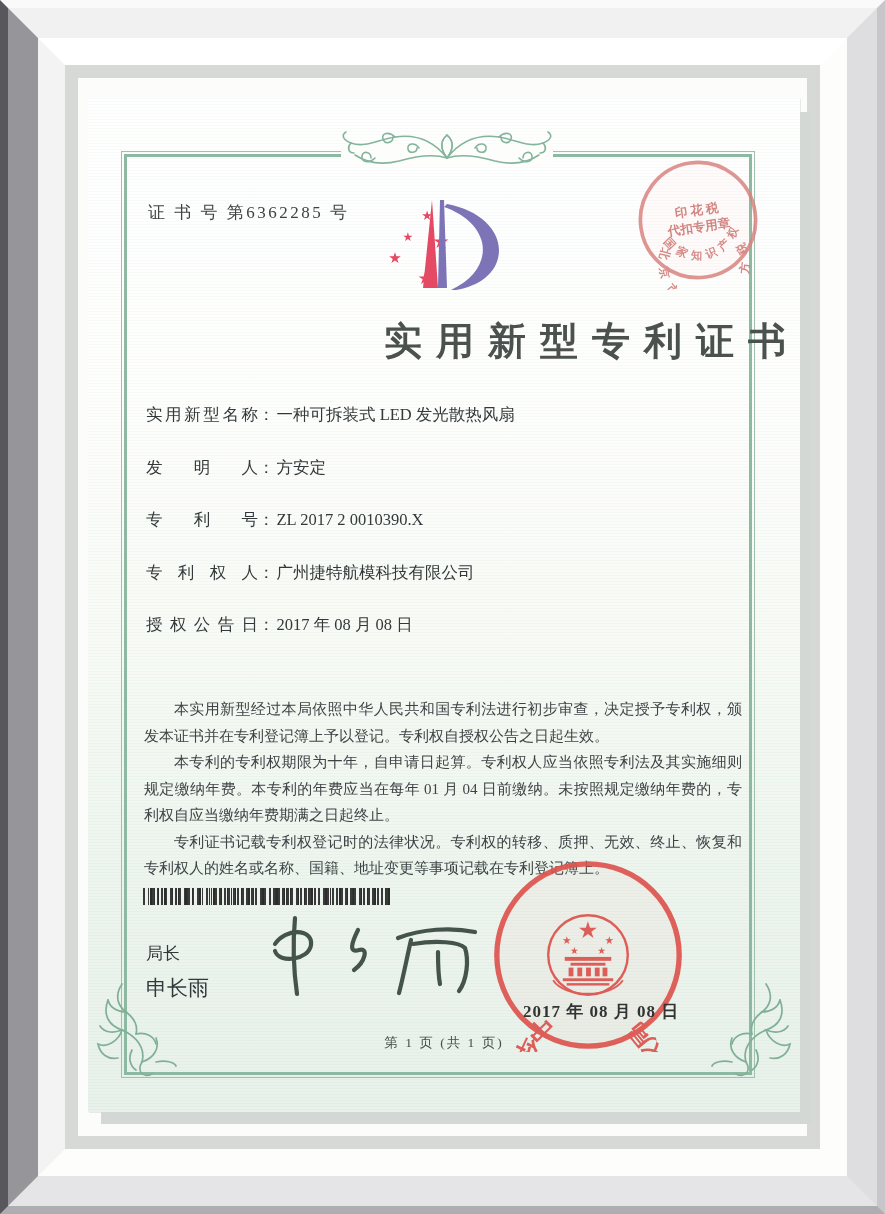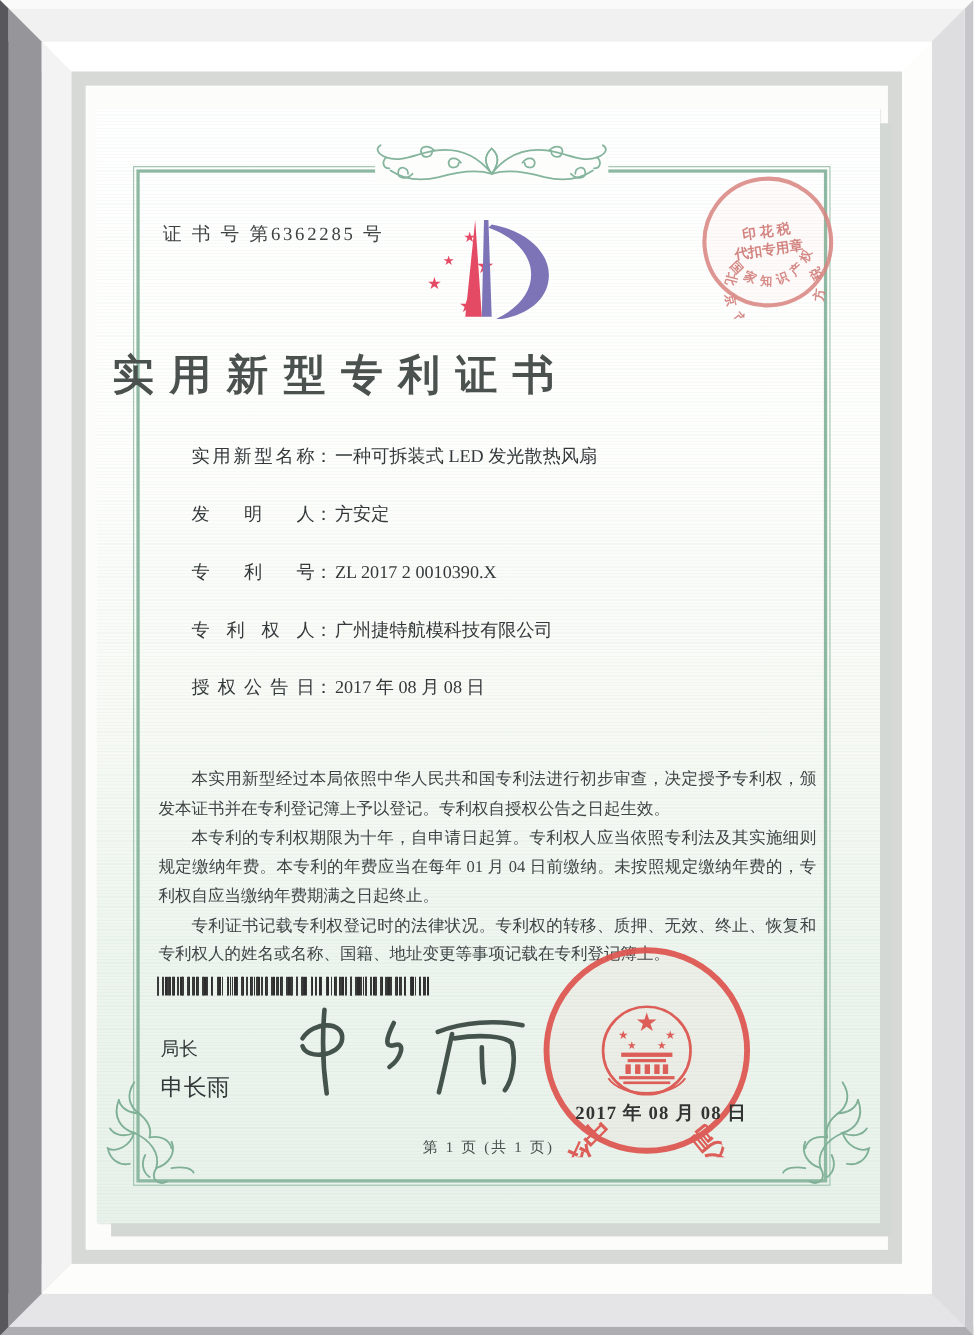--- a/index.html
+++ b/index.html
@@ -18,26 +18,26 @@
     background:
       repeating-linear-gradient(180deg, rgba(125,175,145,0.055) 0 1px, rgba(255,255,255,0) 1px 3px),
       linear-gradient(180deg,#ffffff 0%,#fefefd 30%,#f7faf5 55%,#ecf4ed 80%,#e8f1ea 100%);
     box-shadow:12px 13px 0 -1px #d4d8d5, 1px 1px 0 #e8eae8;}
 
   .border-outer{left:33px;top:53px;width:632px;height:925px;border:1px solid #9cc2ac;}
   .border-inner{position:absolute;inset:2px;border:3px solid #8db9a2;}
 
   .cert-no{left:60px;top:103px;font-size:17px;letter-spacing:2.5px;color:#3e4341;}
 
-  .title{left:0;top:218px;width:712px;text-align:left;font-size:38px;font-weight:600;
+  .title{left:0;top:218px;width:712px;text-align:right;font-size:38px;font-weight:600;
     color:#4b514e;letter-spacing:14px;text-indent:14px;}
 
   .fields{left:58px;top:306px;width:600px;font-size:16.5px;color:#33383a;}
   .field-row{height:23px;margin-bottom:29.5px;white-space:nowrap;}
-  .field-label{display:inline-block;width:112px;text-align:justify;text-align-last:justify;vertical-align:top;margin-left:28px;}
+  .field-label{display:inline-block;width:112px;text-align:justify;text-align-last:justify;vertical-align:top;}
   .field-colon{display:inline-block;margin-right:2px;}
 
   .paras{left:56px;top:598px;width:598px;font-size:15px;line-height:26.5px;color:#3e4446;text-align:justify;}
   .paras p{margin:0;text-indent:2em;}
 
   .barcode{left:55px;top:790px;width:247px;height:17px;
     background-image:
       repeating-linear-gradient(90deg,#3a3a3a 0 1.5px,transparent 1.5px 4.5px),
       repeating-linear-gradient(90deg,#2c2c2c 0 2px,transparent 2px 7px),
       repeating-linear-gradient(90deg,#333333 0 1px,transparent 1px 11px);}

